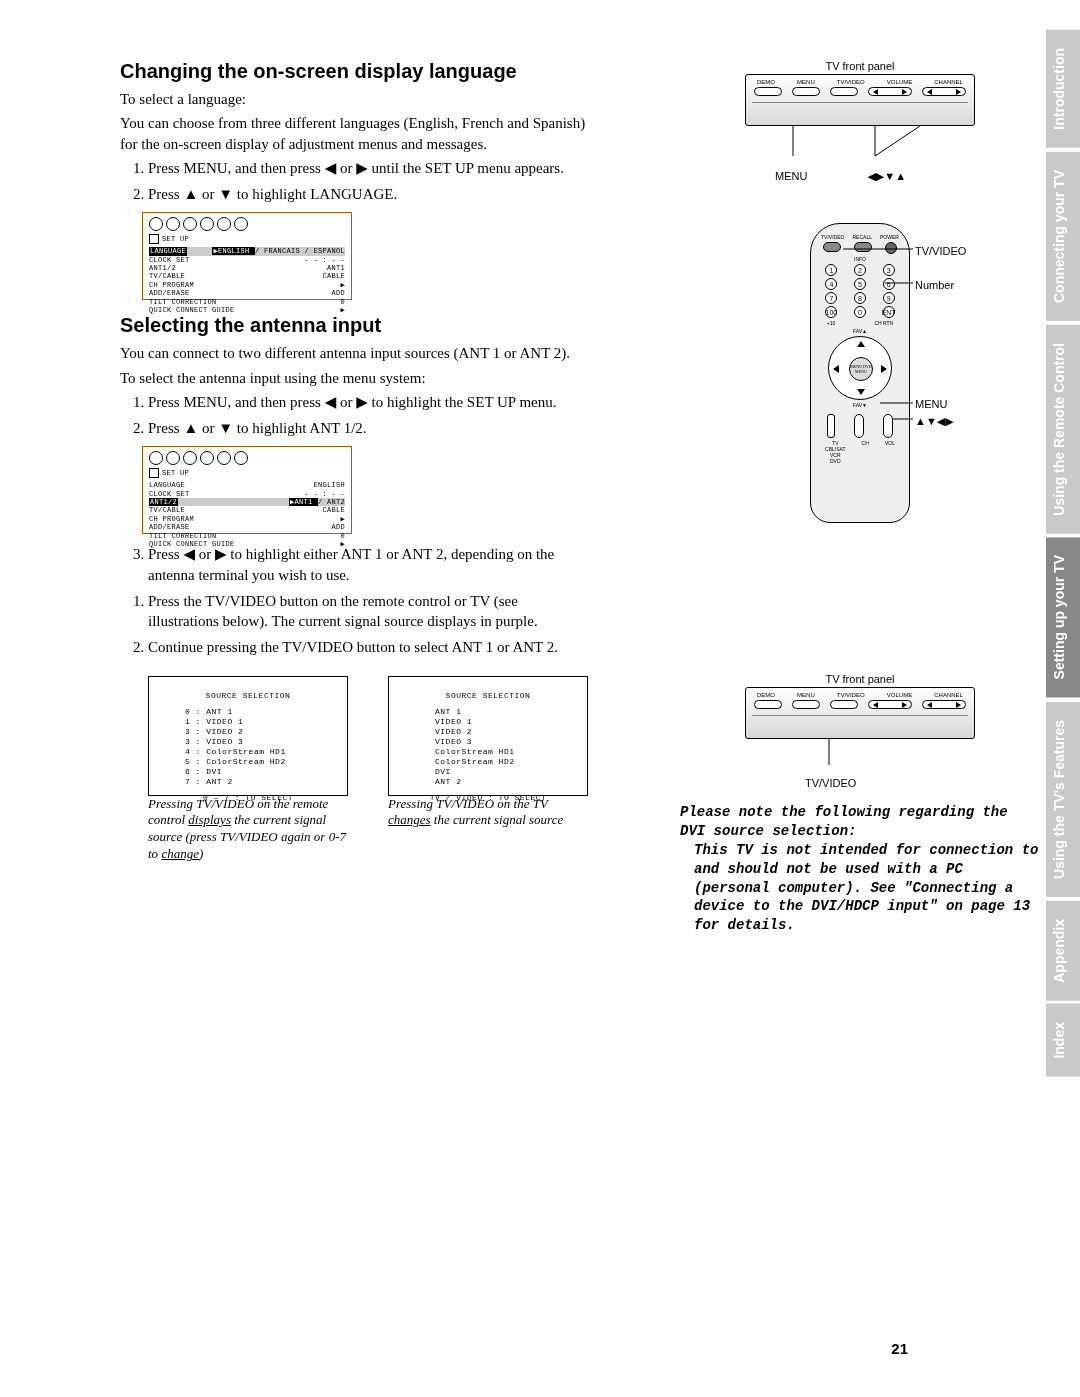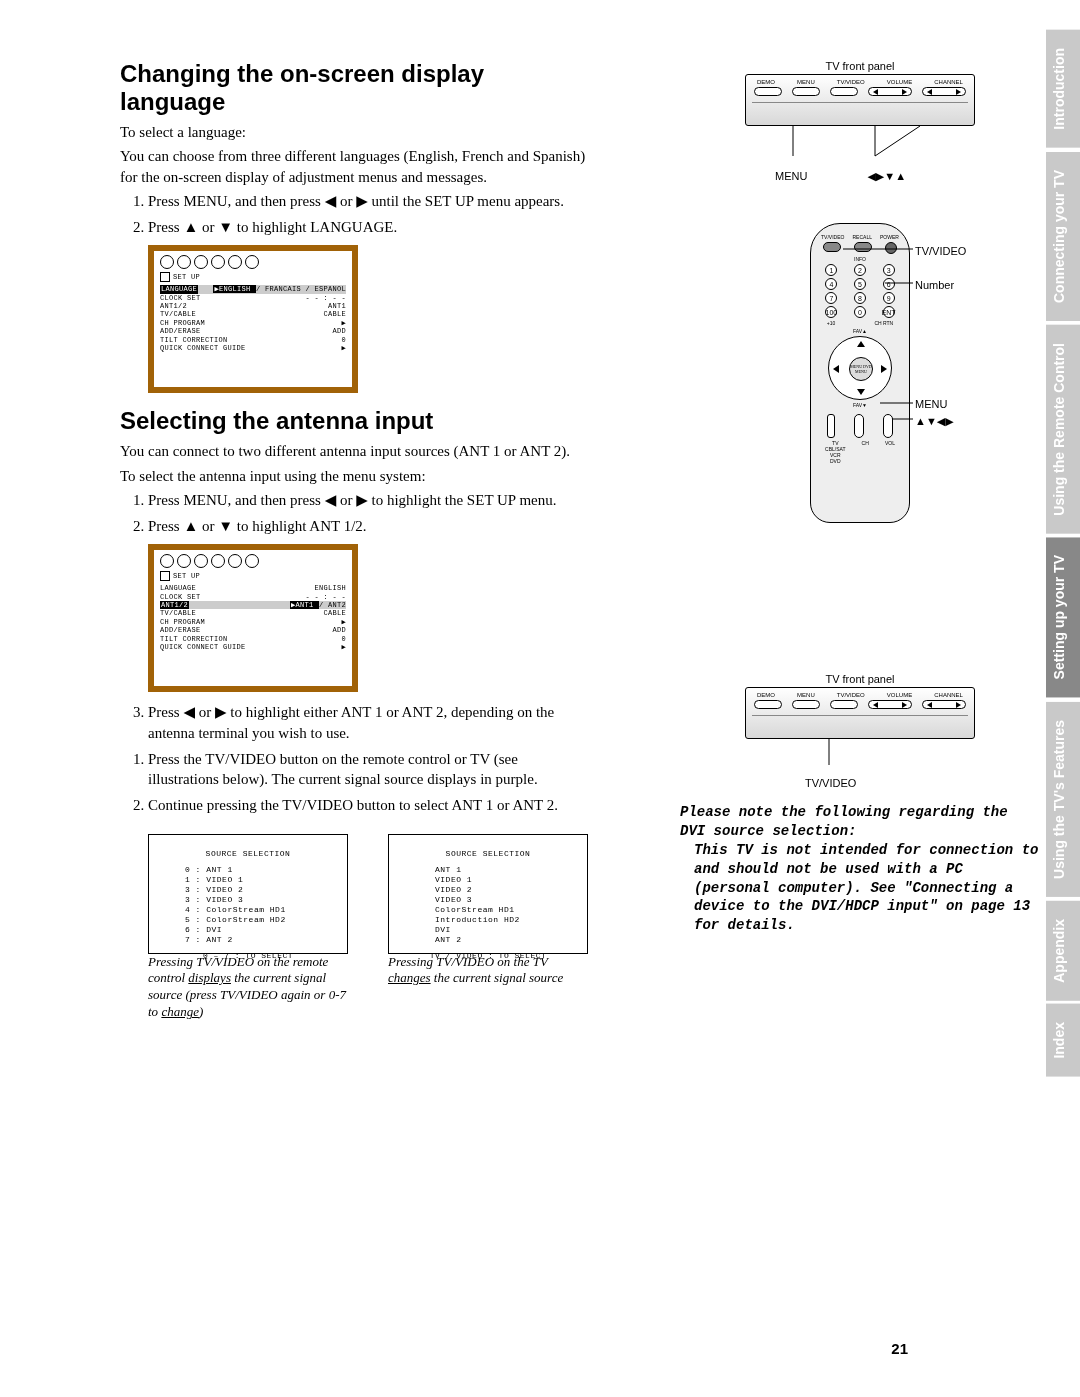--- a/index.html
+++ b/index.html
@@ -6,26 +6,26 @@
   body {
     font-family: Georgia, 'Times New Roman', serif;
     width: 1080px;
     height: 1397px;
     background: #fff;
     position: relative;
     padding: 60px 40px 40px 120px;
   }
   .content-col { width: 470px; float: left; }
   .right-col { width: 360px; float: right; position: relative; }
-  h2 { font-family: Arial, Helvetica, sans-serif; font-size: 24px; font-weight: bold; margin-bottom: 6px; }
+  h2 { font-family: Arial, Helvetica, sans-serif; font-size: 20px; font-weight: bold; margin-bottom: 6px; }
   .body-text { font-size: 15px; line-height: 1.35; margin-bottom: 4px; }
   ol { list-style: decimal; padding-left: 28px; margin-bottom: 6px; }
   ol li { font-size: 15px; line-height: 1.35; margin-bottom: 6px; }
   .osd-box {
-    width: 210px; height: 148px; border: 6px solid #a16207; margin: 8px 0 10px 28px;
+    width: 210px; height: 88px; border: 1px solid #a16207; margin: 8px 0 10px 22px;
     font-family: 'Courier New', monospace; font-size: 7px; padding: 4px 6px;
     letter-spacing: 0.3px;
   }
   .osd-icons-row { display:flex; gap:3px; margin-bottom:3px; }
   .osd-icon { width:14px; height:14px; border:1px solid #000; border-radius:50%; display:inline-block; }
   .osd-title-row { display:flex; align-items:center; gap:3px; margin:3px 0; }
   .osd-small-icon { width:10px; height:10px; border:1px solid #000; display:inline-block; }
   .osd-row { display:flex; justify-content: space-between; line-height:1.2; }
   .osd-hl { background:#000; color:#fff; padding:0 1px; }
   .tv-panel-wrap { width:230px; margin:0 auto; }
@@ -243,21 +243,21 @@
     </div>
     <div>
       <div class="src-box">
         <div style="text-align:center;margin-bottom:6px">SOURCE SELECTION</div>
         <div id="src2-lines" style="padding-left:30px">
             <div>ANT 1</div>
             <div>VIDEO 1</div>
             <div>VIDEO 2</div>
             <div>VIDEO 3</div>
             <div>ColorStream HD1</div>
-            <div>Introduction HD2</div>
+            <div>ColorStream HD2</div>
             <div>DVI</div>
             <div>ANT 2</div>
           </div>
         <div style="text-align:center;margin-top:6px">TV / VIDEO : TO SELECT</div>
       </div>
       <p class="caption"><span>Pressing TV/VIDEO on the TV </span><span class="underline">changes</span><span> the current signal source</span></p>
     </div>
   </div>
 
 </div>

